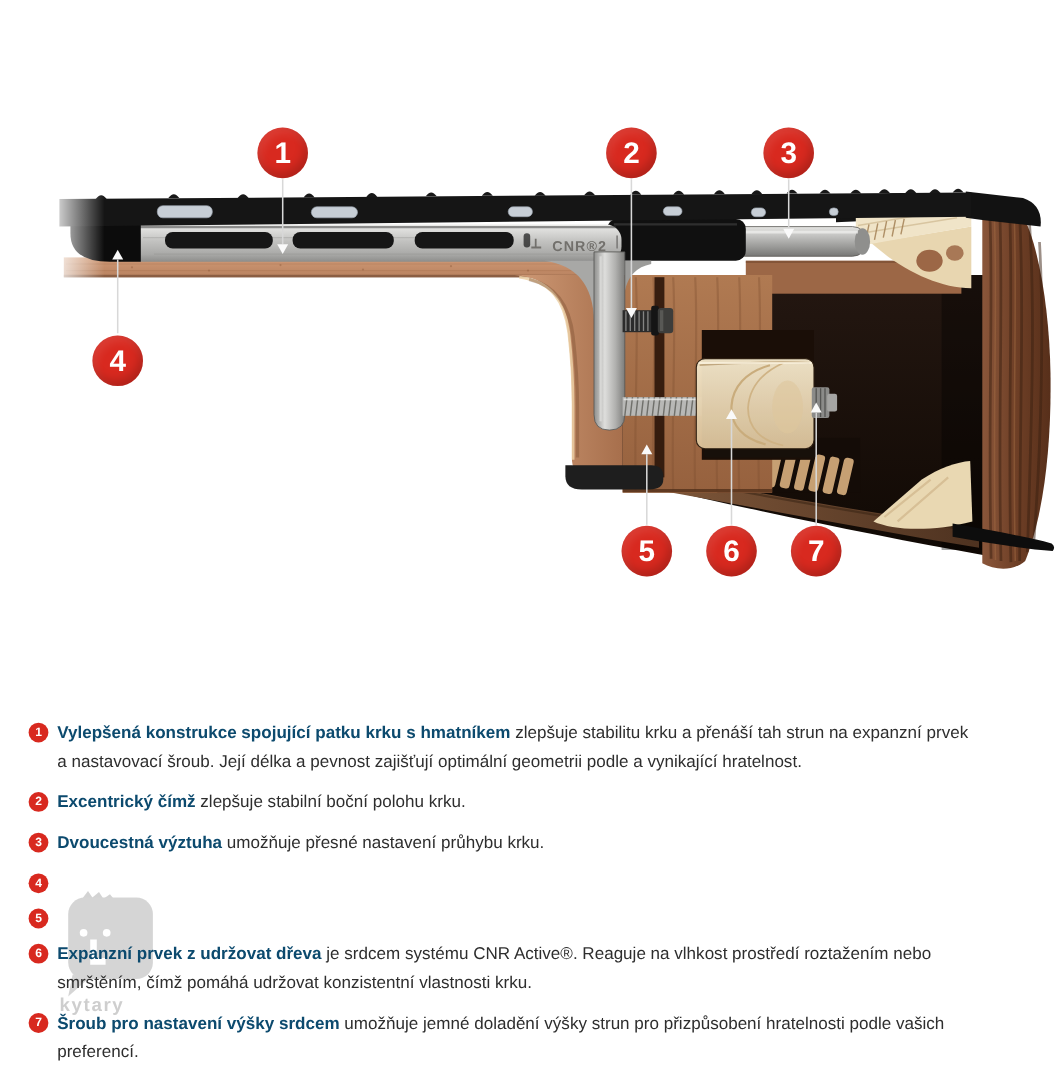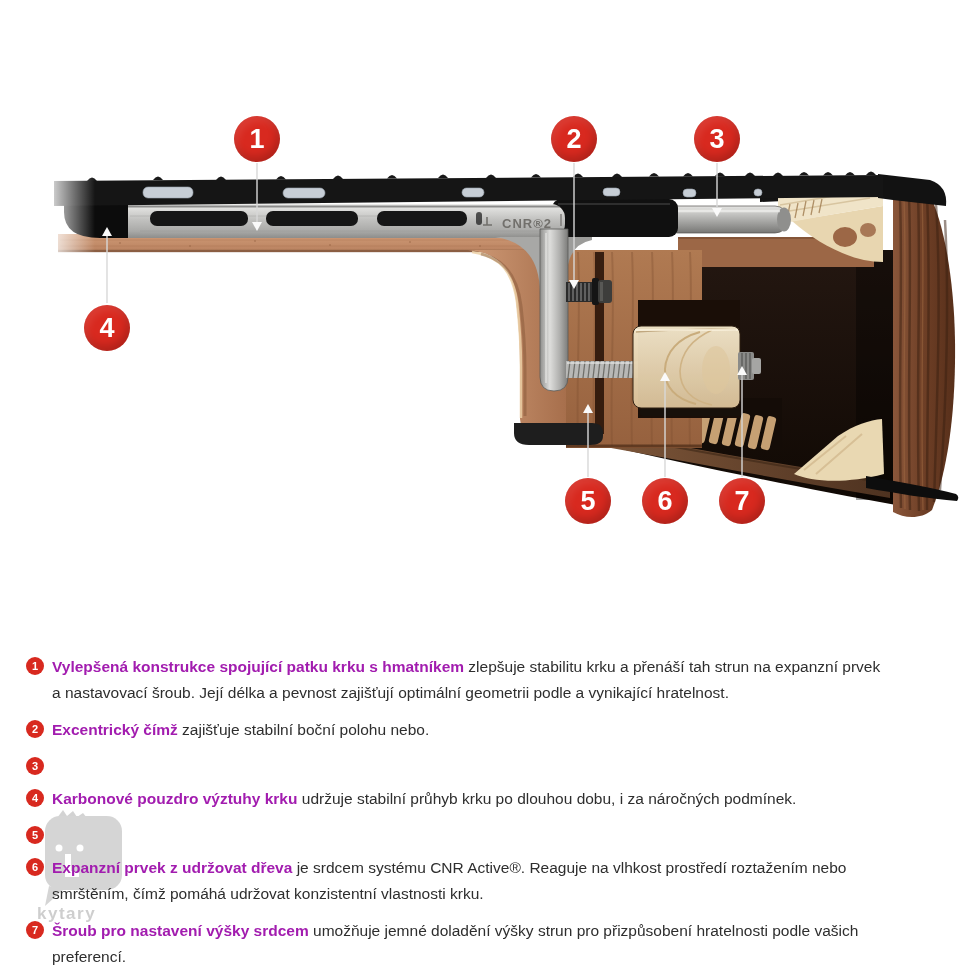--- a/index.html
+++ b/index.html
@@ -13,23 +13,23 @@
     display:flex;align-items:center;justify-content:center;line-height:1;
     box-shadow:inset -3px -5px 9px rgba(0,0,0,.18), inset 3px 5px 9px rgba(255,255,255,.10);
     z-index:5;}
   
   .legend{position:absolute;left:26px;top:654px;width:905px;z-index:2;}
   .item{display:flex;align-items:flex-start;margin-bottom:11px;}
   .bullet{flex:0 0 auto;width:18px;height:18px;border-radius:50%;
     background:var(--accent,#d8291f);color:#fff;font-size:11px;font-weight:bold;
     display:flex;align-items:center;justify-content:center;margin-right:8px;margin-top:3px;}
   .item p{margin:0;font-size:15.5px;line-height:26px;color:#2e2e2e;max-width:832px;}
-  .item p b{color:#a21caf;margin-top:10px;}
+  .item p b{color:#0c4a6e;margin-top:10px;}
   
-  .watermark{position:absolute;left:37px;top:808px;width:200px;height:130px;z-index:1;
+  .watermark{position:absolute;left:54px;top:808px;width:200px;height:130px;z-index:1;
     pointer-events:none;}
   .wm-text{position:absolute;left:0px;top:96px;font-size:17px;font-weight:bold;
     color:#c6c6c6;letter-spacing:1.5px;opacity:.85;}
 </style>
 </head>
 <body>
 
 <div class="stage">
 <svg width="966" height="620" viewBox="0 0 966 620">
   <defs>
@@ -329,28 +329,28 @@
   <div class="wm-text">kytary</div>
 </div>
 
 <div class="legend">
   <div class="item">
     <span class="bullet">1</span>
     <p><b>Vylepšená konstrukce spojující patku krku s hmatníkem</b><span> zlepšuje stabilitu krku a přenáší tah strun na expanzní prvek a nastavovací šroub. Její délka a pevnost zajišťují optimální geometrii podle a vynikající hratelnost.</span></p>
   </div>
   <div class="item">
     <span class="bullet">2</span>
-    <p><b>Excentrický čímž</b><span> zajišťuje stabilní boční polohu nebo.</span></p>
+    <p><b>Excentrický čímž</b><span> zlepšuje stabilní boční polohu krku.</span></p>
   </div>
   <div class="item">
     <span class="bullet">3</span>
+    <p><b>Dvoucestná výztuha</b><span> umožňuje přesné nastavení průhybu krku.</span></p>
   </div>
   <div class="item">
     <span class="bullet">4</span>
-    <p><b>Karbonové pouzdro výztuhy krku</b><span> udržuje stabilní průhyb krku po dlouhou dobu, i za náročných podmínek.</span></p>
   </div>
   <div class="item">
     <span class="bullet">5</span>
   </div>
   <div class="item">
     <span class="bullet">6</span>
     <p><b>Expanzní prvek z udržovat dřeva</b><span> je srdcem systému CNR Active®. Reaguje na vlhkost prostředí roztažením nebo smrštěním, čímž pomáhá udržovat konzistentní vlastnosti krku.</span></p>
   </div>
   <div class="item">
     <span class="bullet">7</span>

